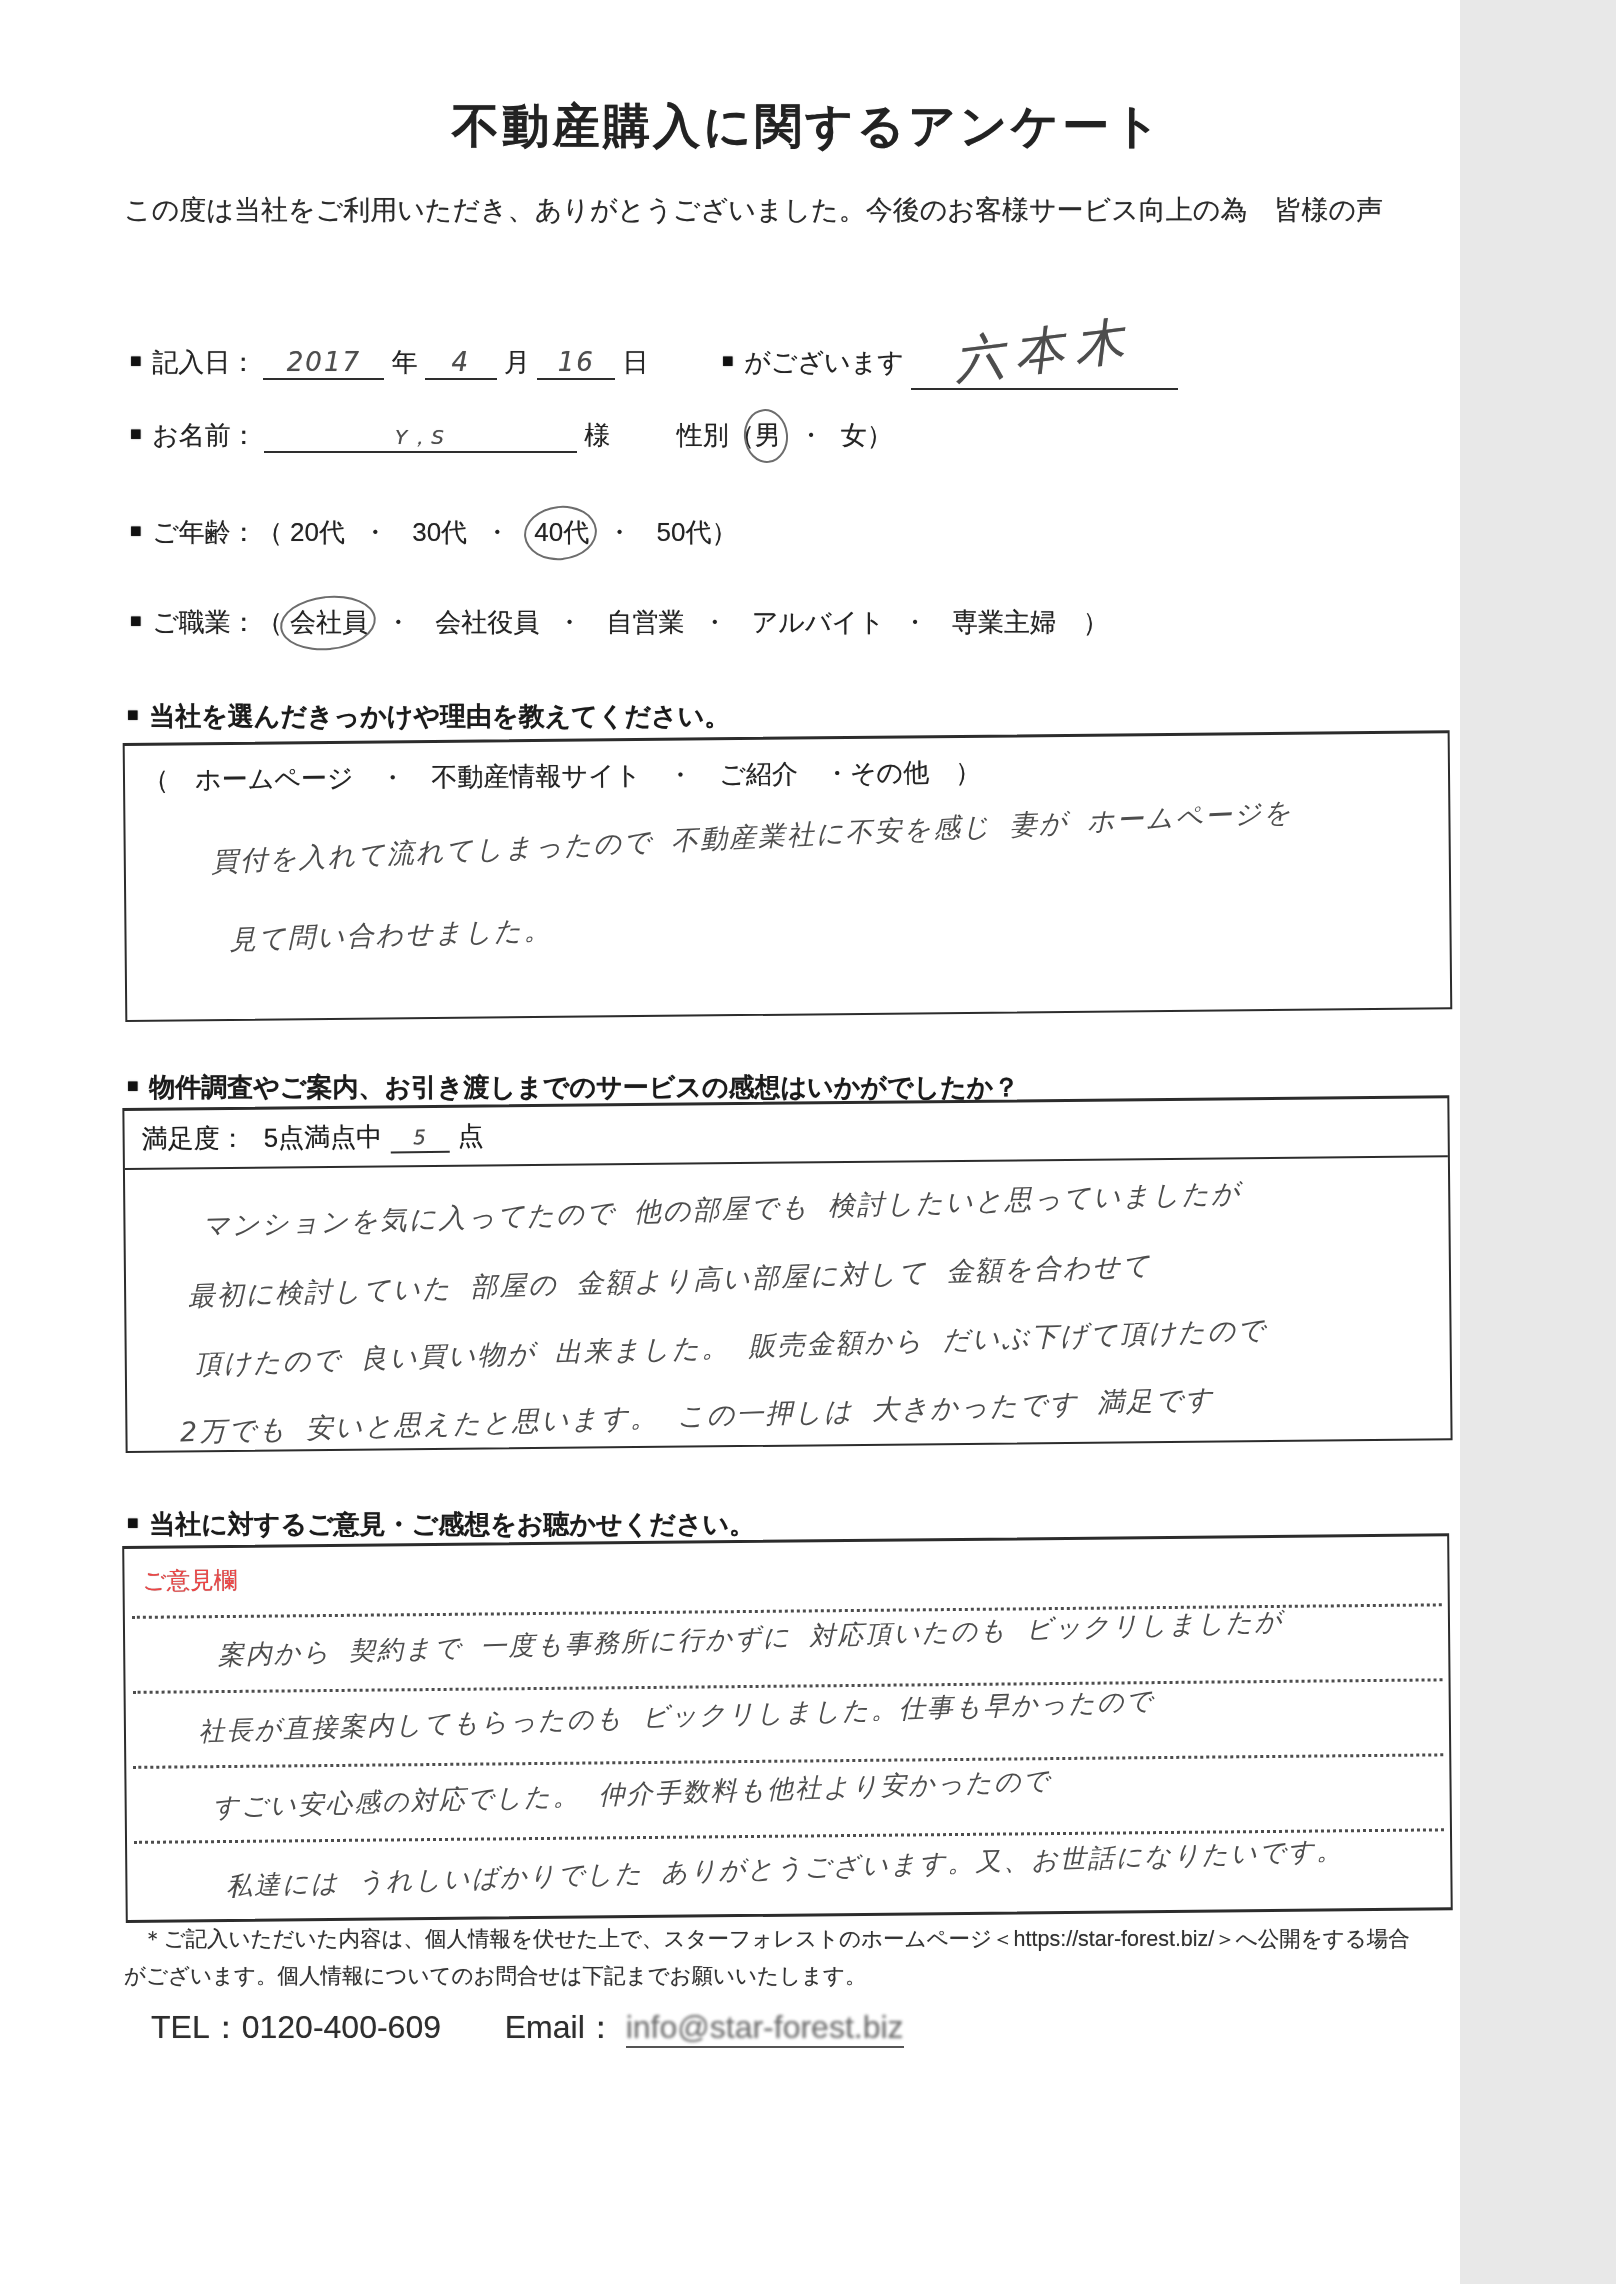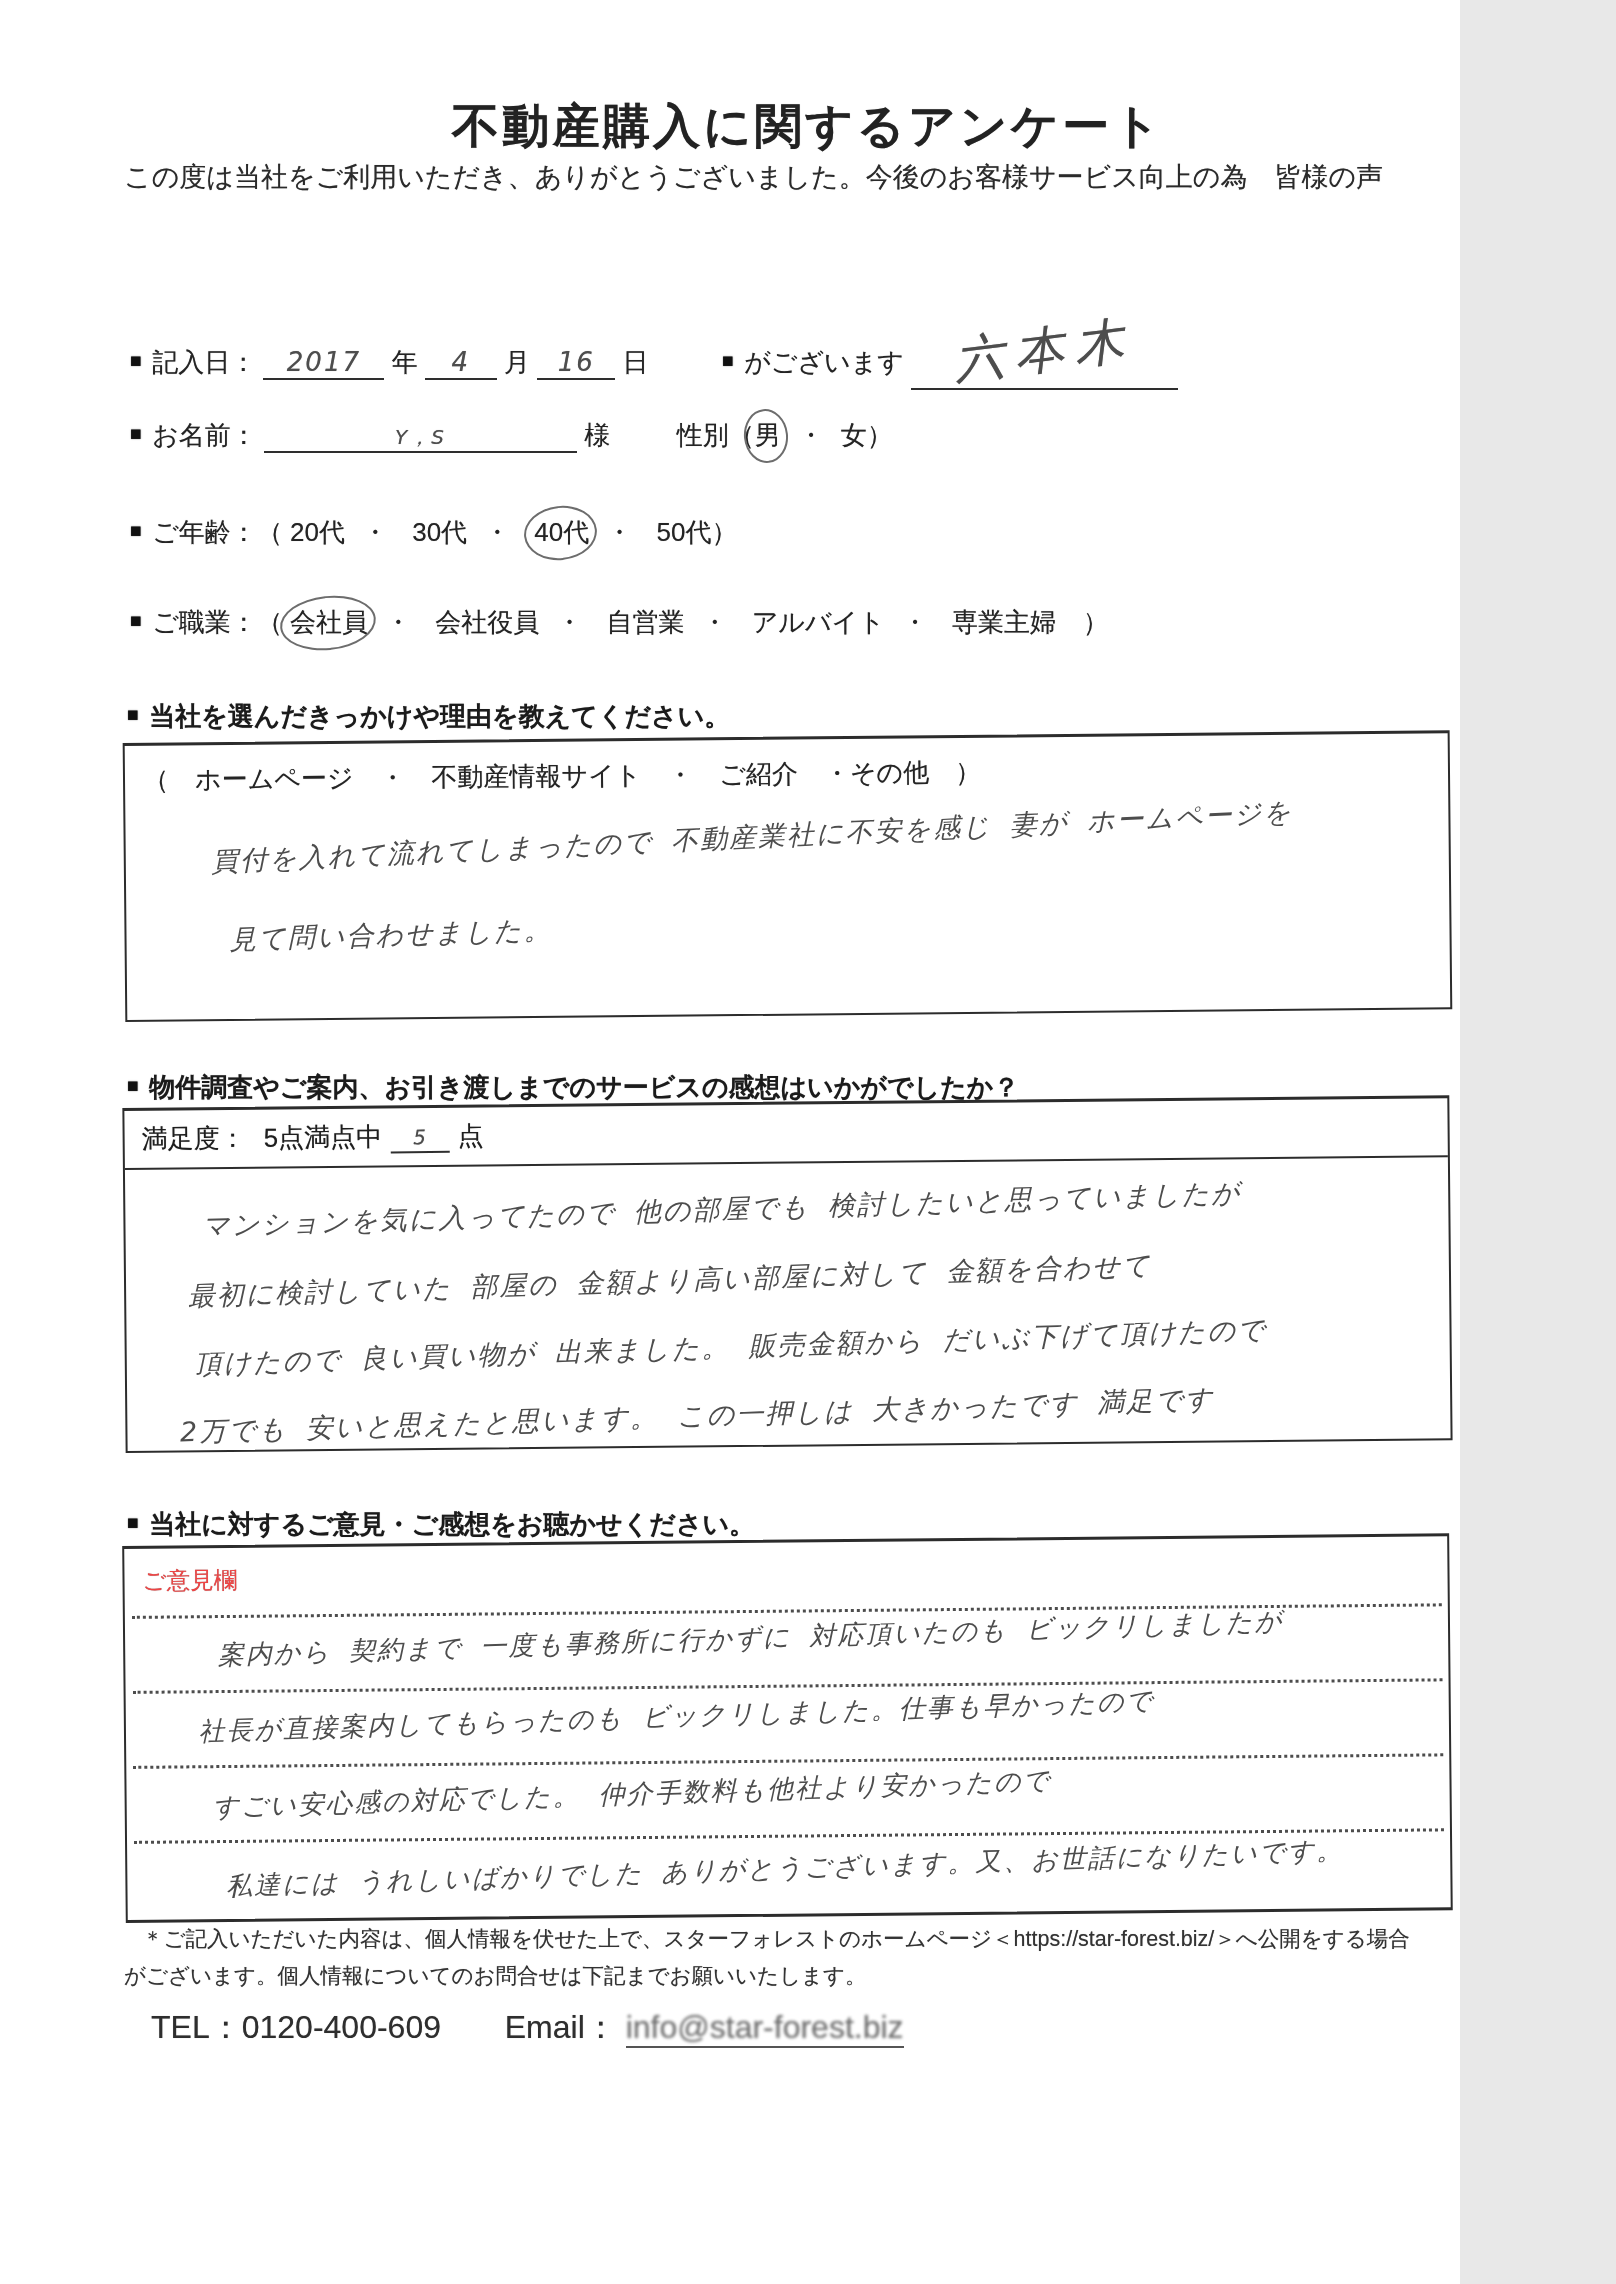--- a/index.html
+++ b/index.html
@@ -5,21 +5,21 @@
   html,body{margin:0;padding:0;background:#e8e8e8;}
   .page{
     position:relative;width:1460px;height:2284px;background:#ffffff;overflow:hidden;
     font-family:"Liberation Sans","DejaVu Sans",sans-serif;color:#1e1e1e;
   }
   .print{text-shadow:0 0 0.7px rgba(0,0,0,.45);}
   .title{
     position:absolute;top:64px;left:0;width:1616px;text-align:center;
     font-size:47px;font-weight:600;letter-spacing:3.3px;color:#222;
   }
-  .intro{position:absolute;top:142px;left:124px;width:1368px;font-size:27px;line-height:70px;white-space:nowrap;color:#2a2a2a;}
+  .intro{position:absolute;top:175px;left:124px;width:1368px;font-size:27px;line-height:70px;white-space:nowrap;color:#2a2a2a;}
   .row{position:absolute;left:130px;font-size:26px;white-space:nowrap;color:#242424;}
   .marker{display:inline-block;font-size:19.5px;transform:translateY(-3.9px);margin-right:10.4px;color:#101010;text-shadow:0 0 1.3px rgba(0,0,0,.7);}
   .u{display:inline-block;border-bottom:2px solid #2e2e2e;text-align:center;}
   .hw{
     font-family:"DejaVu Sans","Liberation Sans",sans-serif;font-style:italic;
     color:#4d4d4d;letter-spacing:2px;word-spacing:7.8px;
   }
   .hw-line{position:absolute;font-size:27px;white-space:nowrap;transform:rotate(-1.3deg);transform-origin:left bottom;}
   .circled{position:relative;display:inline-block;}
   .circled::after{

